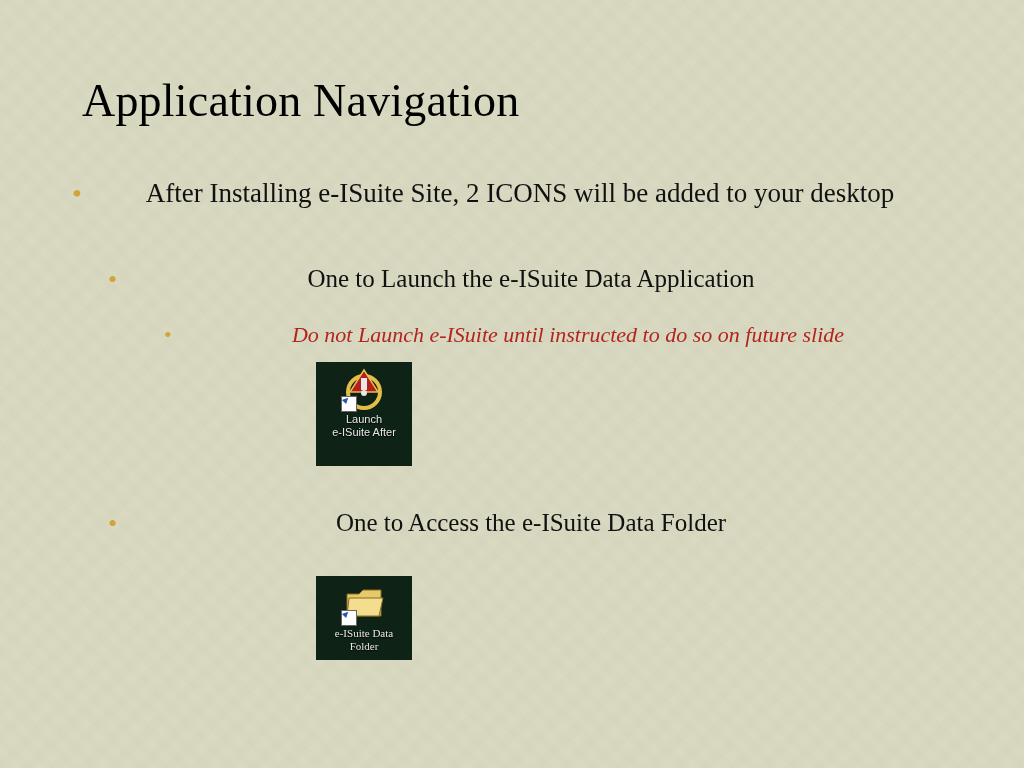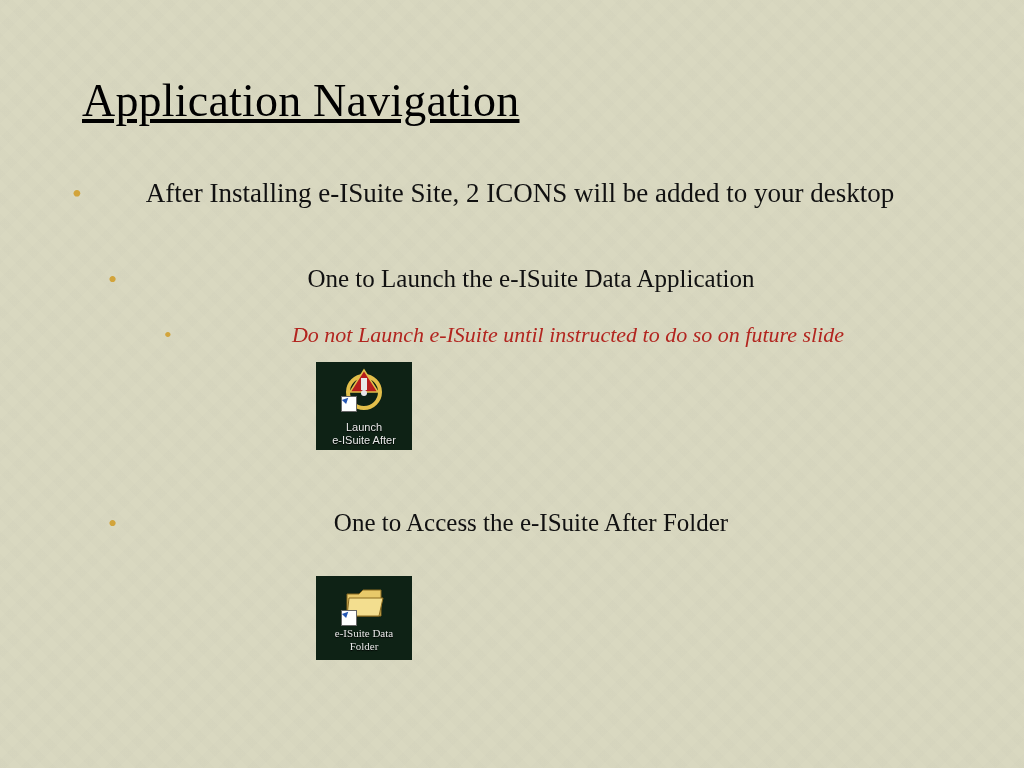--- a/index.html
+++ b/index.html
@@ -18,21 +18,20 @@
     color: #111;
   }
   .title {
     position: absolute;
     left: 82px;
     top: 74px;
     font-size: 46px;
     font-weight: 500;
     color: #000;
     letter-spacing: 0.2px;
-    text-decoration: underline;
   }
   ul { list-style: none; margin:0; padding:0;text-align:center; }
 
   ul.lvl1 { position:absolute; left:72px; top:176px; width:870px; }
   ul.lvl1 > li { position:relative; padding-left:26px; font-size:27px; line-height:1.3; color:#111; }
   ul.lvl1 > li::before {
     content:"•"; position:absolute; left:0; top:0;
     color:#d2a43b; font-size:28px;
   }
 
@@ -68,21 +67,21 @@
     display:flex;
     flex-direction:column;
     align-items:center;
     justify-content:flex-start;
   }
   .tile .iconwrap{
     width:42px; height:42px; position:relative; margin-bottom:3px;
   }
   .tile .caption{ text-shadow:0 1px 1px #000; }
 
-  #icon-launch { position:absolute; left:316px; top:362px; width:96px; height:88px;gap:8px; }
+  #icon-launch { position:absolute; left:316px; top:362px; width:96px; height:104px; }
   #icon-folder { position:absolute; left:316px; top:576px; width:96px; height:84px;font-family:Liberation Serif, serif; }
 
   
   .shortcut{
     position:absolute; bottom:-2px; left:-2px; width:16px; height:16px;
     background:#fff; border:1px solid #666; box-sizing:border-box;
   }
   .shortcut::after{
     content:""; position:absolute; left:2px; top:2px; width:0; height:0;
     border-left:6px solid #2456b3;
@@ -126,21 +125,21 @@
     <div class="shortcut"></div>
   </div>
   <div class="caption">
     <span>Launch</span><br>
     <span>e-ISuite After</span>
   </div>
 </div>
 
 <ul class="lvl2 b1-sub2">
   <li>
-    <span>One to Access the e-ISuite After Folder</span>
+    <span>One to Access the e-ISuite Data Folder</span>
   </li>
 </ul>
 
 <div id="icon-folder" class="tile">
   <div class="iconwrap">
     <svg viewBox="0 0 42 42" width="42" height="42">
       <path d="M4 12 L16 12 L20 8 L38 8 L38 34 L4 34 Z" fill="#e8c96a" stroke="#8a6b20"></path>
       <path d="M6 16 L40 16 L36 34 L4 34 Z" fill="#f3de8f" stroke="#8a6b20"></path>
     </svg>
     <div class="shortcut"></div>

